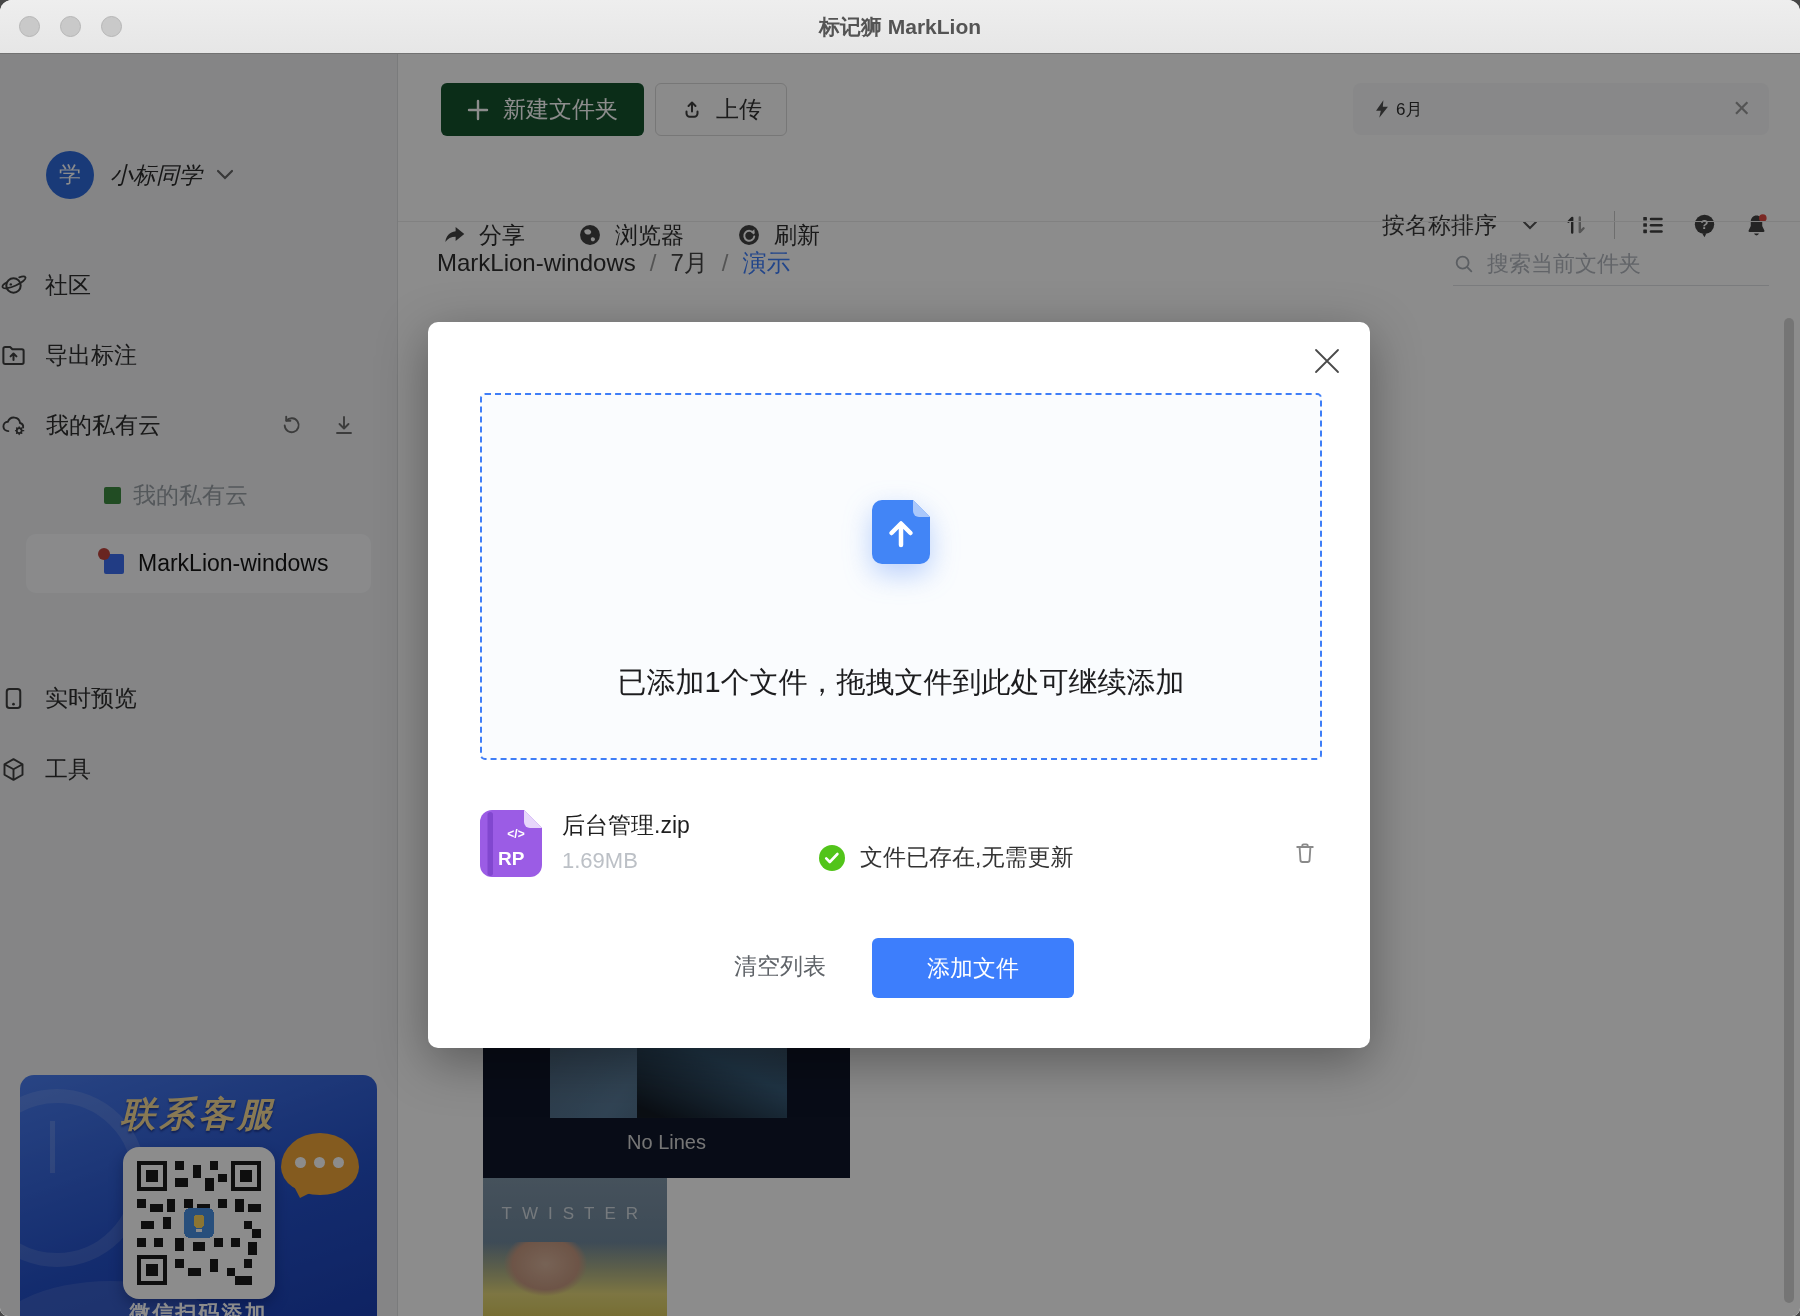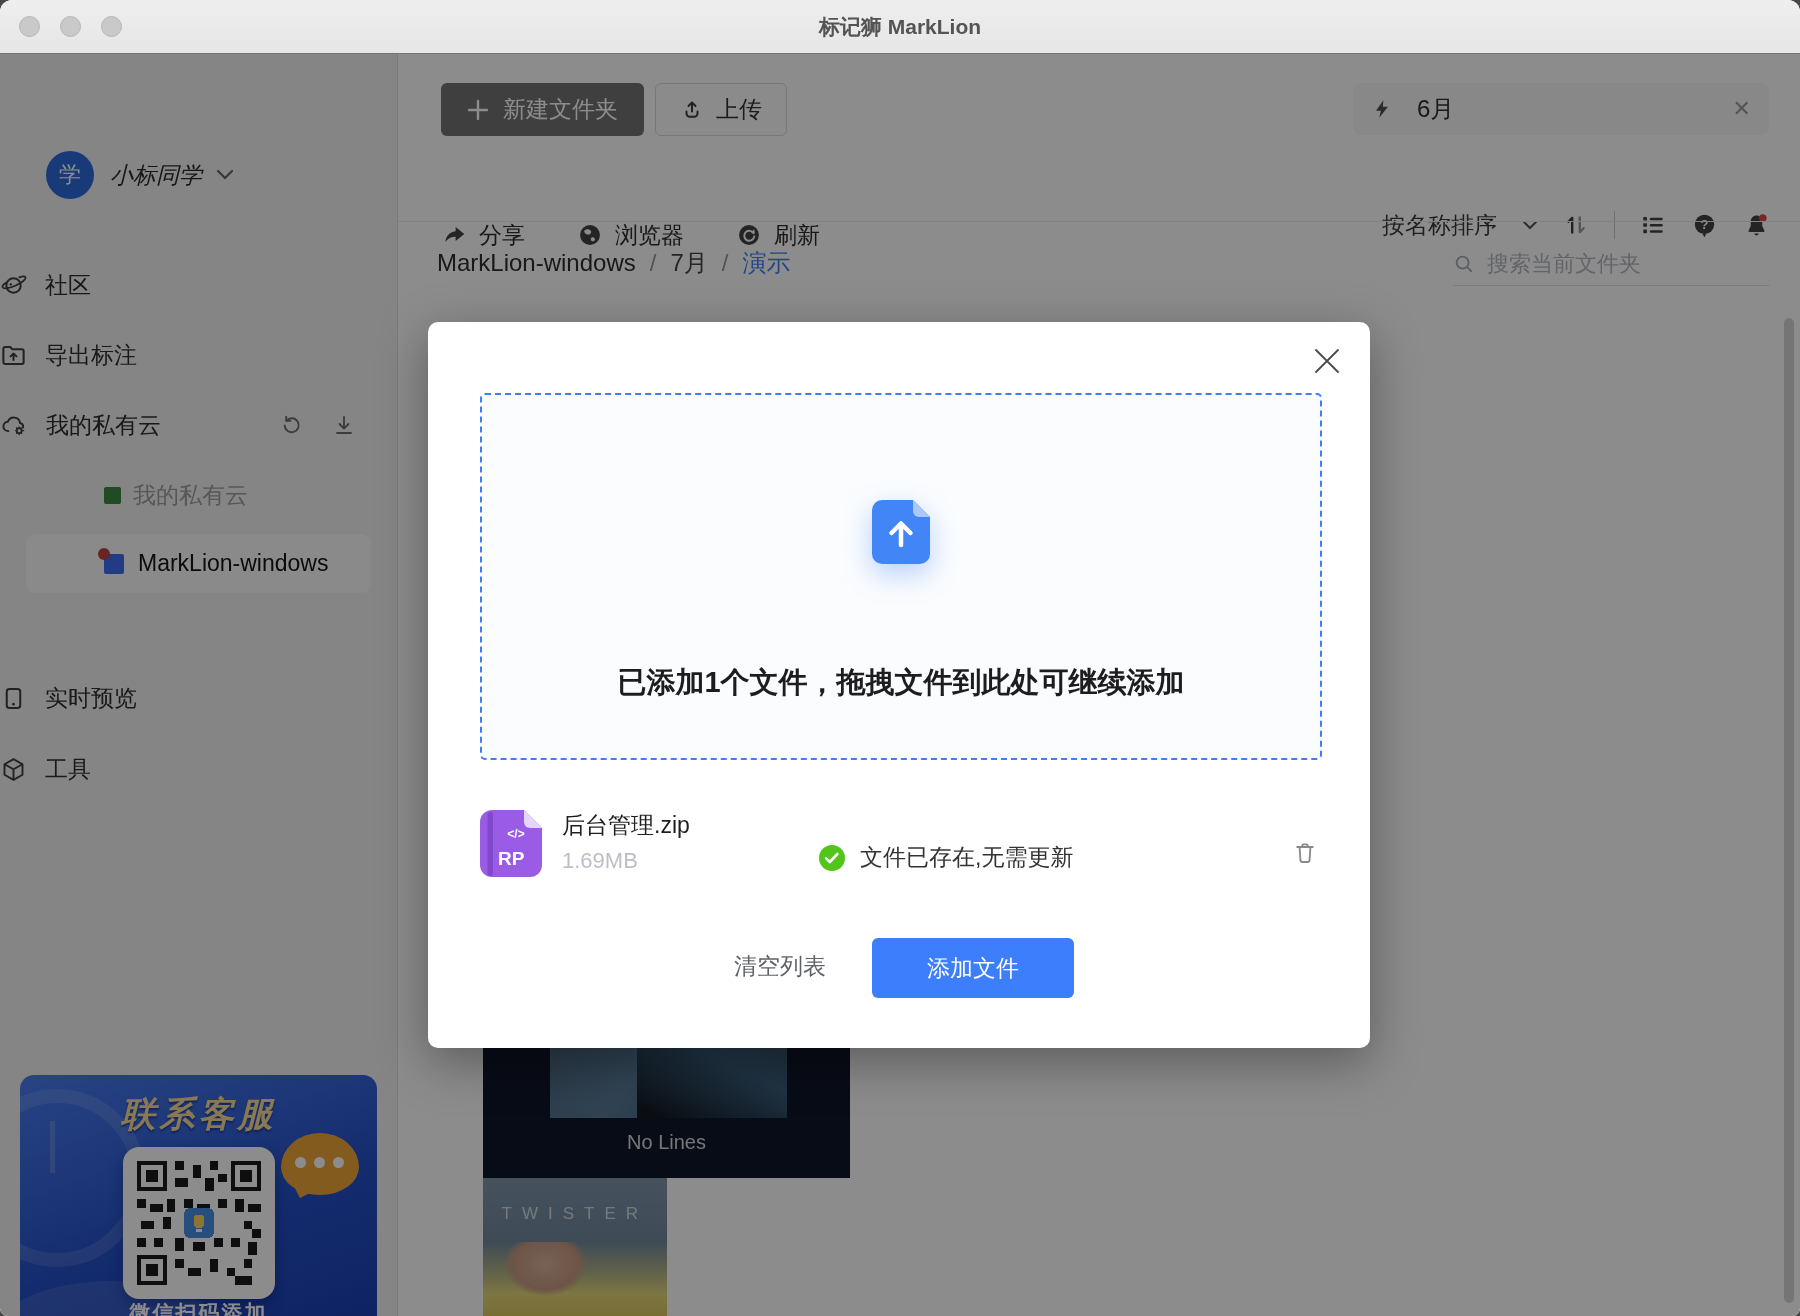--- a/index.html
+++ b/index.html
@@ -42,26 +42,26 @@
   .banner-title{position:absolute;top:16px;left:0;width:100%;text-align:center;font-size:35px;font-weight:bold;font-style:italic;letter-spacing:4px;color:#f7dd9a;text-shadow:0 2px 2px rgba(20,40,120,.65);}
   .qr-wrap{position:absolute;left:103px;top:72px;width:152px;height:152px;background:#fff;border-radius:16px;box-shadow:0 6px 14px rgba(10,25,90,.4);display:flex;align-items:center;justify-content:center;}
   .bubble{position:absolute;right:18px;top:58px;width:78px;height:62px;background:#f0a73a;border-radius:50% 50% 50% 50%/55% 55% 45% 45%;}
   .bubble:after{content:"";position:absolute;left:8px;bottom:-14px;border:11px solid transparent;border-top-color:#f0a73a;transform:rotate(18deg);}
   .bubble .dots{position:absolute;top:24px;left:14px;display:flex;gap:8px;}
   .bubble .dots i{width:11px;height:11px;border-radius:50%;background:#fff;}
   .banner-caption{position:absolute;bottom:16px;left:0;width:100%;text-align:center;font-size:21px;font-weight:bold;color:#fff;letter-spacing:2px;}
 
   
   .main{position:absolute;top:53px;left:398px;right:0;bottom:0;background:#ffffff;}
-  .btn-primary{position:absolute;left:43px;top:30px;height:53px;padding:0 26px;background:#737373;border:none;border-radius:6px;color:#fff;font-size:23px;display:flex;align-items:center;gap:14px;cursor:pointer;font-family:inherit;}
+  .btn-primary{position:absolute;left:43px;top:30px;height:53px;padding:0 26px;background:#14532d;border:none;border-radius:6px;color:#fff;font-size:23px;display:flex;align-items:center;gap:14px;cursor:pointer;font-family:inherit;}
   .btn-upload{position:absolute;left:257px;top:30px;height:53px;padding:0 24px;background:#fdfdfd;border:1px solid #d9d9d9;border-radius:6px;color:#333;font-size:23px;display:flex;align-items:center;gap:12px;cursor:pointer;font-family:inherit;}
   .tool-row{position:absolute;left:43px;top:160px;height:44px;display:flex;align-items:center;gap:52px;}
   .tool-item{display:flex;align-items:center;gap:12px;font-size:23px;color:#2f2f2f;cursor:pointer;}
   .chip{position:absolute;left:955px;top:30px;width:416px;height:52px;background:#f7f8fa;border-radius:8px;display:flex;align-items:center;padding:0 18px;box-sizing:border-box;cursor:pointer;}
-  .chip .txt{font-size:24px;color:#2e2e2e;margin-left:24px;flex:1;}
+  .chip .txt{font-size:17px;color:#2e2e2e;margin-left:3px;flex:1;}
   .chip .x{font-size:22px;color:#9a9a9a;cursor:pointer;}
   .sort-row{position:absolute;right:30px;top:152px;height:40px;display:flex;align-items:center;gap:25px;}
   .sort-lbl{font-size:23px;color:#3a3a3a;cursor:pointer;}
   .vdiv{width:1px;height:28px;background:#c9c9c9;}
   .icon-btn{cursor:pointer;display:flex;align-items:center;}
   .toolbar-hr{position:absolute;left:0;right:0;top:168px;height:1px;background:#ececec;}
   .crumbs{position:absolute;left:39px;top:190px;height:40px;display:flex;align-items:center;gap:14px;font-size:24px;}
   .crumb{color:#2f2f2f;cursor:pointer;}
   .crumb.mid{color:#444;}
   .crumb.cur{color:#3d7efc;}
@@ -88,21 +88,21 @@
   .tile.collections{background:linear-gradient(150deg,#6b46f0 0%,#5a35d8 60%,#4d2bc4 100%);}
   .col-word{position:absolute;top:22px;left:24px;font-size:19px;color:#d9ccff;}
   .scrollbar-thumb{position:absolute;right:6px;top:265px;width:10px;height:985px;border-radius:5px;background:rgba(0,0,0,.16);cursor:pointer;}
 
   
   .overlay{position:absolute;top:53px;left:0;right:0;bottom:0;background:rgba(0,0,0,.45);z-index:40;}
   .modal{position:absolute;left:428px;top:322px;width:942px;height:726px;background:#fff;border-radius:10px;box-shadow:0 14px 50px rgba(0,0,0,.35);z-index:50;}
   .modal-close{position:absolute;top:22px;right:26px;width:34px;height:34px;cursor:pointer;display:flex;align-items:center;justify-content:center;}
   .dropzone{position:absolute;left:52px;top:71px;width:842px;height:367px;border:2px dashed #3f7ef7;border-radius:5px;background:#fafcfe;box-sizing:border-box;cursor:pointer;}
   .up-ic{position:absolute;left:50%;top:105px;transform:translateX(-50%);filter:drop-shadow(0 10px 14px rgba(63,126,247,.35));}
-  .dz-title{position:absolute;left:0;width:100%;top:268px;text-align:center;font-size:29px;font-weight:bold;color:#1d1d1f;}
+  .dz-title{position:absolute;left:0;width:100%;top:268px;text-align:center;font-size:29px;font-weight:normal;color:#1d1d1f;}
   .dz-sub{position:absolute;left:0;width:100%;top:340px;text-align:center;font-size:22px;color:#9ca3ac;}
   .file-row{position:absolute;left:52px;top:488px;width:838px;height:70px;}
   .file-name{position:absolute;left:82px;top:0px;font-size:23px;color:#1f1f1f;}
   .file-size{position:absolute;left:82px;top:38px;font-size:22px;color:#bcc0c6;}
   .file-status{position:absolute;left:338px;top:32px;display:flex;align-items:center;gap:14px;font-size:23px;color:#333;}
   .trash-btn{position:absolute;right:0px;top:30px;cursor:pointer;}
   .modal-actions{position:absolute;left:0;top:616px;width:100%;height:60px;}
   .btn-clear{position:absolute;left:300px;top:12px;font-size:23px;color:#5f6368;background:none;border:none;cursor:pointer;font-family:inherit;}
   .btn-add{position:absolute;left:444px;top:0;width:202px;height:60px;background:#3d7efc;color:#fff;font-size:23px;border:none;border-radius:6px;cursor:pointer;font-family:inherit;}
 </style>

